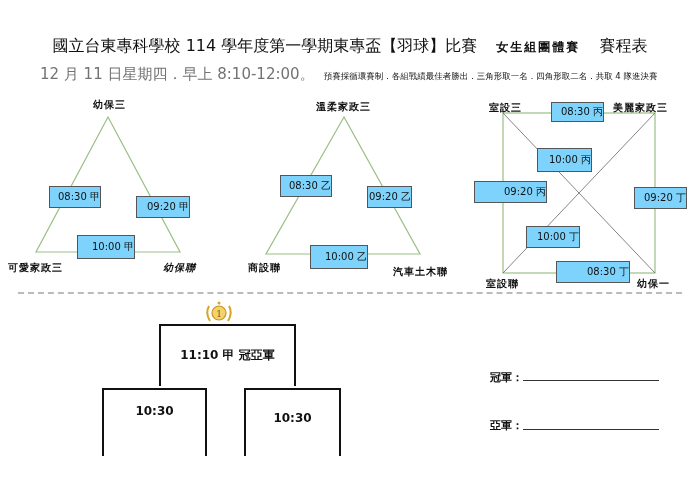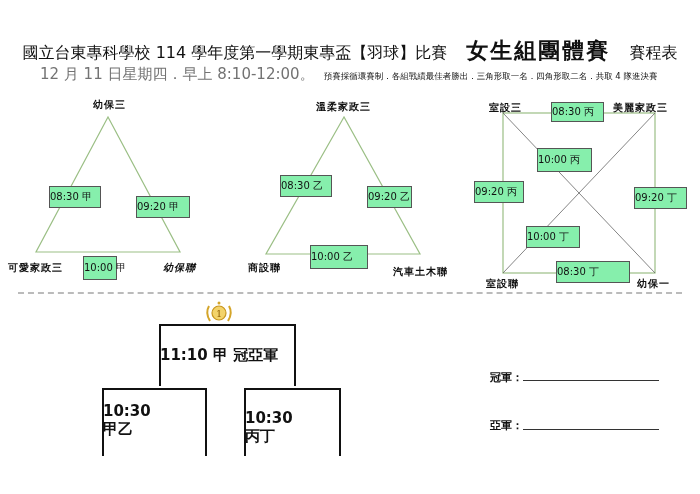--- a/index.html
+++ b/index.html
@@ -1,29 +1,29 @@
 <!DOCTYPE html>
 <html><head>
 <meta charset="utf-8">
 <style>
   html, body { margin: 0; padding: 0; background: #ffffff; }
   body { width: 700px; height: 494px; position: relative; overflow: hidden;
          font-family: "DejaVu Sans", "Liberation Sans", sans-serif; color: #111; }
   .abs { position: absolute; }
   .title { left: 0; top: 36px; width: 700px; text-align: center; font-size: 16px; white-space: nowrap; }
-  .title .art { font-size: 22px; font-weight: bold; letter-spacing: 2px; margin: 0 14px; font-family: "DejaVu Serif", serif; }
+  .title .art { font-size: 12px; font-weight: bold; letter-spacing: 2px; margin: 0 14px; font-family: "DejaVu Serif", serif; }
   .subtitle { left: 40px; top: 64px; white-space: nowrap; }
   .subtitle .red { color: #737373; font-size: 15px; }
   .subtitle .rules { font-size: 8.5px; margin-left: 4px; }
   svg.lines { position: absolute; left: 0; top: 0; }
-  .box { position: absolute; background: #86efac; border: 1px solid #555; font-size: 10px;
-         text-align: left; box-sizing: border-box; white-space: nowrap; }
+  .box { position: absolute; background: #7dd3fc; border: 1px solid #555; font-size: 10px;
+         text-align: right; box-sizing: border-box; white-space: nowrap; }
   .team { position: absolute; font-size: 10px; font-weight: bold; white-space: nowrap; letter-spacing: 1px; }
   .divider { left: 18px; top: 292px; width: 664px; border-top: 2px dashed #bbb; }
-  .bracket-text { position: absolute; text-align: left; font-size: 15px; font-weight: bold; line-height: 18px; }
+  .bracket-text { position: absolute; text-align: center; font-size: 12px; font-weight: bold; line-height: 18px; }
   .winner-label { position: absolute; font-size: 11px; font-weight: bold; white-space: nowrap; }
   .winner-line { position: absolute; height: 0; border-top: 1.5px solid #333; }
 </style>
 </head>
 <body>
 
 <div class="abs title">
   <span>國立台東專科學校 114 學年度第一學期東專盃【羽球】比賽</span>
   <span class="art">女生組團體賽</span>
   <span>賽程表</span>
@@ -54,51 +54,49 @@
     <path d="M229,306 Q233,313 228,321" fill="none" stroke="#d4a52a" stroke-width="2"></path>
     <circle cx="219" cy="303" r="1.5" fill="#d4a52a"></circle>
   </g>
 </svg>
 
 <div class="team" style="left:93px;top:98px;">幼保三</div>
 <div class="team" style="left:8px;top:261px;">可愛家政三</div>
 <div class="team" style="left:163px;top:261px;font-style:italic;">幼保聯</div>
 <div class="box" style="left:49px;top:186px;width:52px;height:22px;line-height:20px;">08:30 甲</div>
 <div class="box" style="left:136px;top:196px;width:54px;height:22px;line-height:20px;">09:20 甲</div>
-<div class="box" style="left:83px;top:235px;width:34px;height:24px;line-height:22px;margin-top:21px;">10:00 甲</div>
+<div class="box" style="left:77px;top:235px;width:58px;height:24px;line-height:22px;">10:00 甲</div>
 
 <div class="team" style="left:316px;top:100px;">溫柔家政三</div>
 <div class="team" style="left:248px;top:261px;">商設聯</div>
 <div class="team" style="left:393px;top:265px;">汽車土木聯</div>
 <div class="box" style="left:280px;top:175px;width:52px;height:22px;line-height:20px;">08:30 乙</div>
 <div class="box" style="left:367px;top:186px;width:45px;height:22px;line-height:20px;">09:20 乙</div>
 <div class="box" style="left:310px;top:245px;width:58px;height:24px;line-height:22px;">10:00 乙</div>
 
 <div class="team" style="left:489px;top:101px;">室設三</div>
 <div class="team" style="left:613px;top:101px;">美麗家政三</div>
 <div class="team" style="left:486px;top:277px;">室設聯</div>
 <div class="team" style="left:637px;top:277px;">幼保一</div>
 <div class="box" style="left:551px;top:102px;width:53px;height:20px;line-height:18px;">08:30 丙</div>
 <div class="box" style="left:537px;top:148px;width:55px;height:24px;line-height:22px;">10:00 丙</div>
-<div class="box" style="left:474px;top:181px;width:50px;height:22px;line-height:20px;">09:20 丙</div>
+<div class="box" style="left:474px;top:181px;width:73px;height:22px;line-height:20px;">09:20 丙</div>
 <div class="box" style="left:634px;top:187px;width:53px;height:22px;line-height:20px;">09:20 丁</div>
 <div class="box" style="left:526px;top:226px;width:54px;height:22px;line-height:20px;">10:00 丁</div>
 <div class="box" style="left:556px;top:261px;width:74px;height:22px;line-height:20px;">08:30 丁</div>
 
 <div class="abs divider"></div>
 
 <div class="bracket-text" style="left:160px;top:346px;width:135px;">
   <span>11:10 甲</span>
   <span>冠亞軍</span>
 </div>
 <div class="bracket-text" style="left:103px;top:402px;width:103px;">
   <div>10:30</div>
-  <div>甲乙</div>
 </div>
 <div class="bracket-text" style="left:245px;top:409px;width:95px;">
   <div>10:30</div>
-  <div>丙丁</div>
 </div>
 
 <div class="winner-label" style="left:490px;top:370px;">冠軍：</div>
 <div class="winner-line" style="left:523px;top:380px;width:136px;"></div>
 <div class="winner-label" style="left:490px;top:418px;">亞軍：</div>
 <div class="winner-line" style="left:523px;top:429px;width:136px;"></div>
 
 </body></html>

